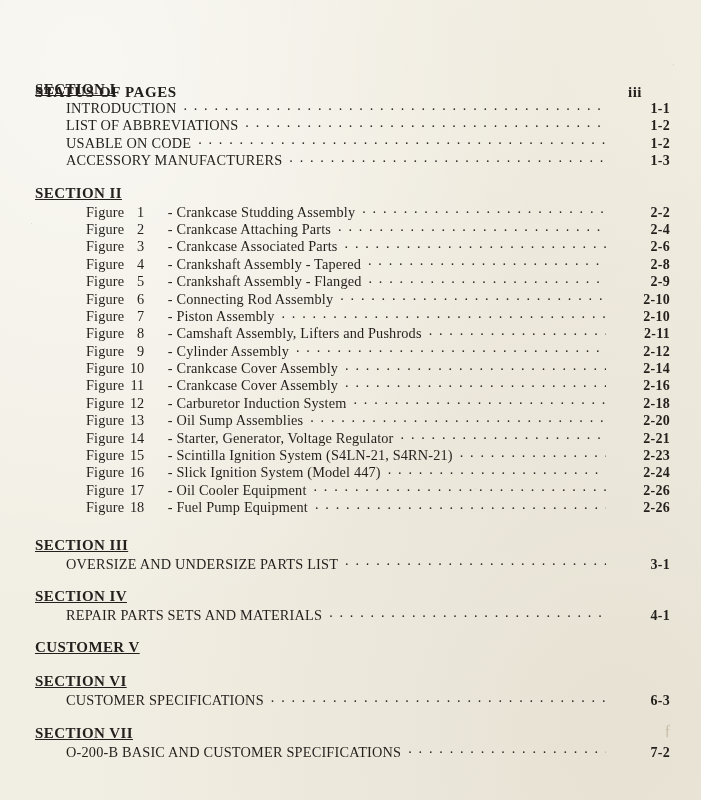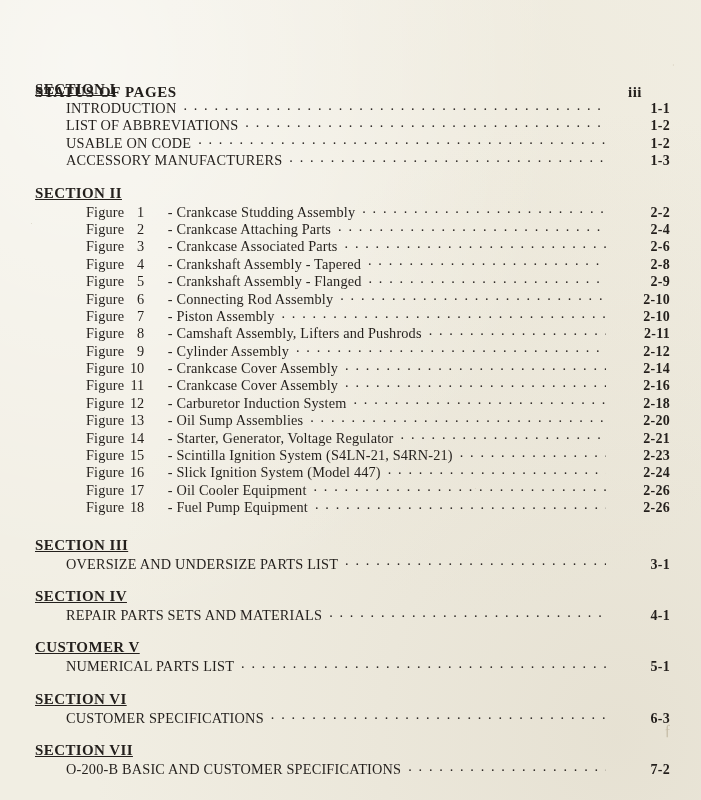--- a/index.html
+++ b/index.html
@@ -338,25 +338,20 @@
         </div>
         <div class="gap-md"></div>
         <div class="row section-head">SECTION IV</div>
         <div class="row entry">
           <span class="entry-label">REPAIR PARTS SETS AND MATERIALS</span>
           <span class="leader"></span>
           <span class="pageno">4-1</span>
         </div>
         <div class="gap-md"></div>
         <div class="row section-head">CUSTOMER V</div>
-        <div class="row entry">
-          <span class="entry-label">NUMERICAL PARTS LIST</span>
-          <span class="leader"></span>
-          <span class="pageno">5-1</span>
-        </div>
         <div class="gap-md"></div>
         <div class="row section-head">SECTION VI</div>
         <div class="row entry">
           <span class="entry-label">CUSTOMER SPECIFICATIONS</span>
           <span class="leader"></span>
           <span class="pageno">6-3</span>
         </div>
         <div class="gap-md"></div>
         <div class="row section-head">SECTION VII</div>
         <div class="row entry">

